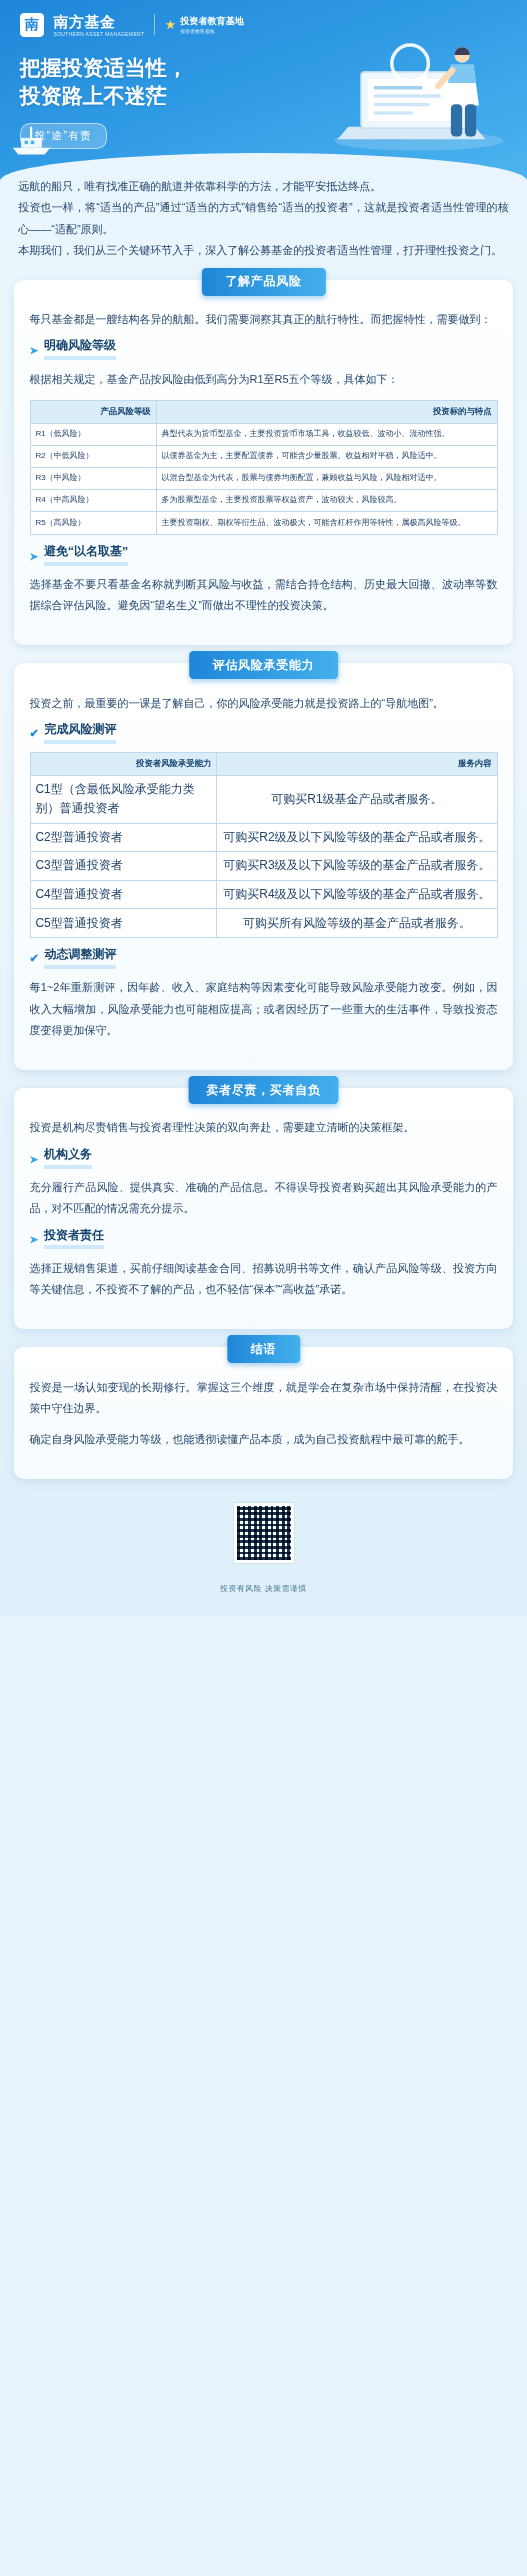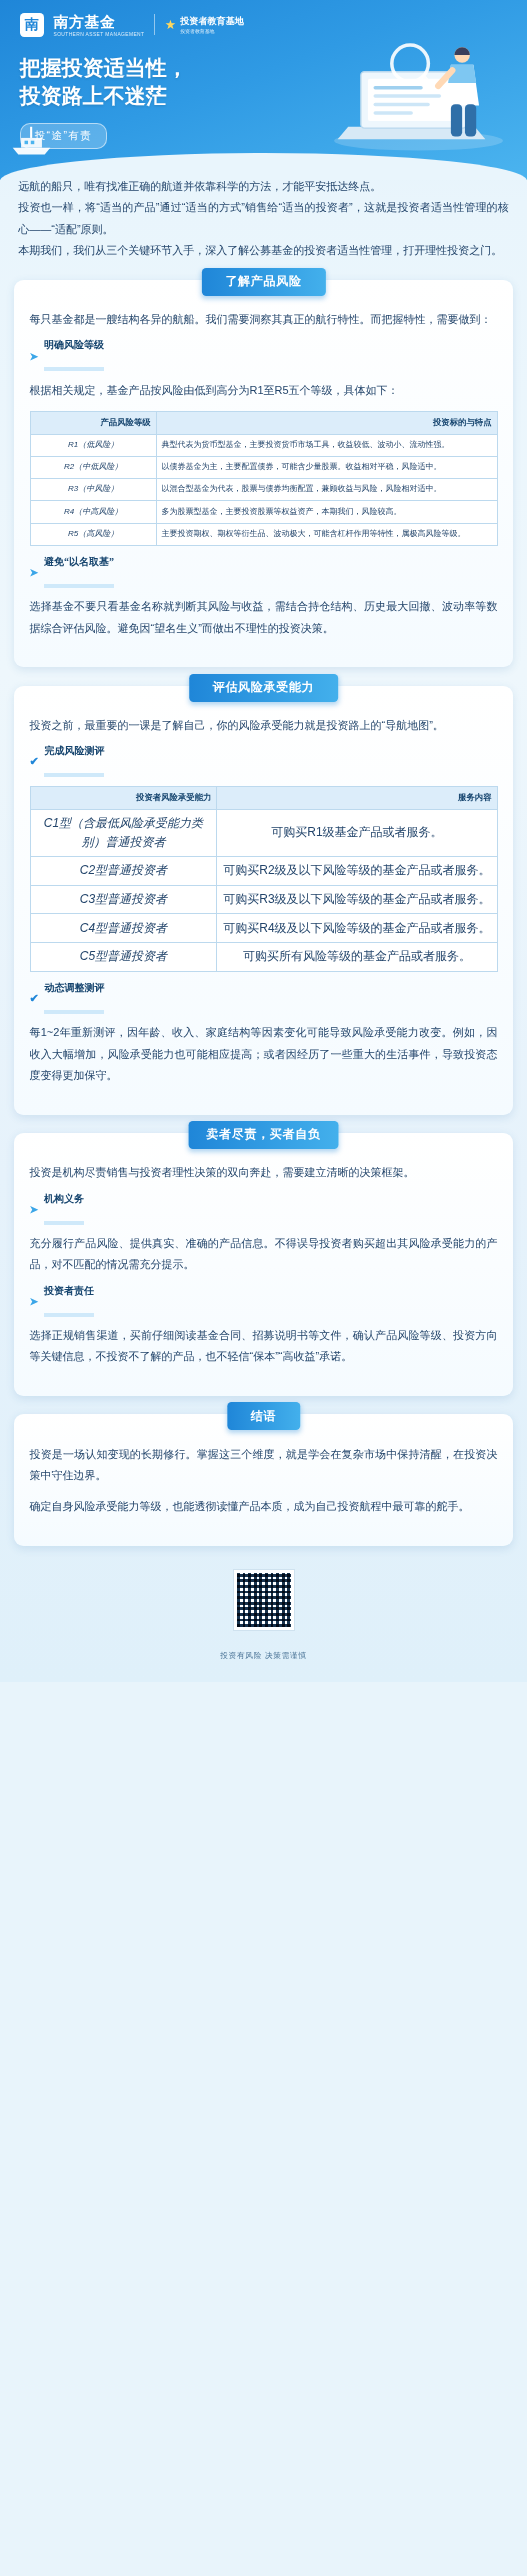--- a/index.html
+++ b/index.html
@@ -98,23 +98,23 @@
   }
   .card-title.wide { padding: 5.6px 18.3px; }
 
   .sub-head {
     display: flex; align-items: center; gap: 5.6px;
     margin: 4.2px 0 8.4px 0;
   }
   .sub-head .chev { color: #3ba6e8; font-size: 10.5px; font-weight: bold; }
   .sub-head .check { color: #1f86d8; font-size: 11.2px; font-weight: bold; }
   .sub-head .txt {
-    font-size: 10px; font-weight: bold; color: #15446e;
+    font-size: 12px; font-weight: bold; color: #15446e;
     border-bottom: 4.2px solid #cfe9fa;
-    line-height: .9; padding-bottom: 18px; font-family: Liberation Serif, serif;
+    line-height: .9; padding-bottom: 5px; font-family: Liberation Serif, serif;
   }
   .para {
     font-size: 11px; line-height: 1.95; color: #23456b; text-align: justify;
     margin-bottom: 9.8px;
   }
 
   
   table.risk {
     width: 100%; border-collapse: collapse; margin: 4.2px 0 11.2px 0;
     font-size: 8px; line-height: 1.6; background: #fff;
@@ -123,21 +123,21 @@
     border: 0.7px solid #bcd9ee;
     padding: 4.2px 4.9px;
     vertical-align: middle;
     text-align: left;
     color: #23456b;
   }
   table.risk thead th {
     background: #dcedfa; text-align: right; font-weight: bold; color: #15446e;
     font-size: 8.4px;
   }
-  table.risk td.lvl { width: 27%; text-align: center; font-style: italic; }
+  table.risk td.lvl { width: 27%; text-align: left; }
   table.tolerance td.lvl { width: 40%; }
   table.tolerance td { font-size: 12px; margin-left: 15px; }
   table.tolerance td.svc { text-align: center; }
 
   
   .qr-wrap { text-align: center; margin-top: 24px; }
   .qr {
     width: 60px; height: 60px; margin: 0 auto;
     background:
       repeating-linear-gradient(90deg,#16324d 0 2.8px,#fff 2.8px 5.6px),
@@ -238,21 +238,21 @@
         <tr>
           <td class="lvl">R2（中低风险）</td>
           <td>以债券基金为主，主要配置债券，可能含少量股票。收益相对平稳，风险适中。</td>
         </tr>
         <tr>
           <td class="lvl">R3（中风险）</td>
           <td>以混合型基金为代表，股票与债券均衡配置，兼顾收益与风险，风险相对适中。</td>
         </tr>
         <tr>
           <td class="lvl">R4（中高风险）</td>
-          <td>多为股票型基金，主要投资股票等权益资产，本期我们，风险较高。</td>
+          <td>多为股票型基金，主要投资股票等权益资产，波动较大，风险较高。</td>
         </tr>
         <tr>
           <td class="lvl">R5（高风险）</td>
           <td>主要投资期权、期权等衍生品、波动极大，可能含杠杆作用等特性，属极高风险等级。</td>
         </tr>
       </tbody>
     </table>
 
     <div class="sub-head">
       <span class="chev">➤</span>

